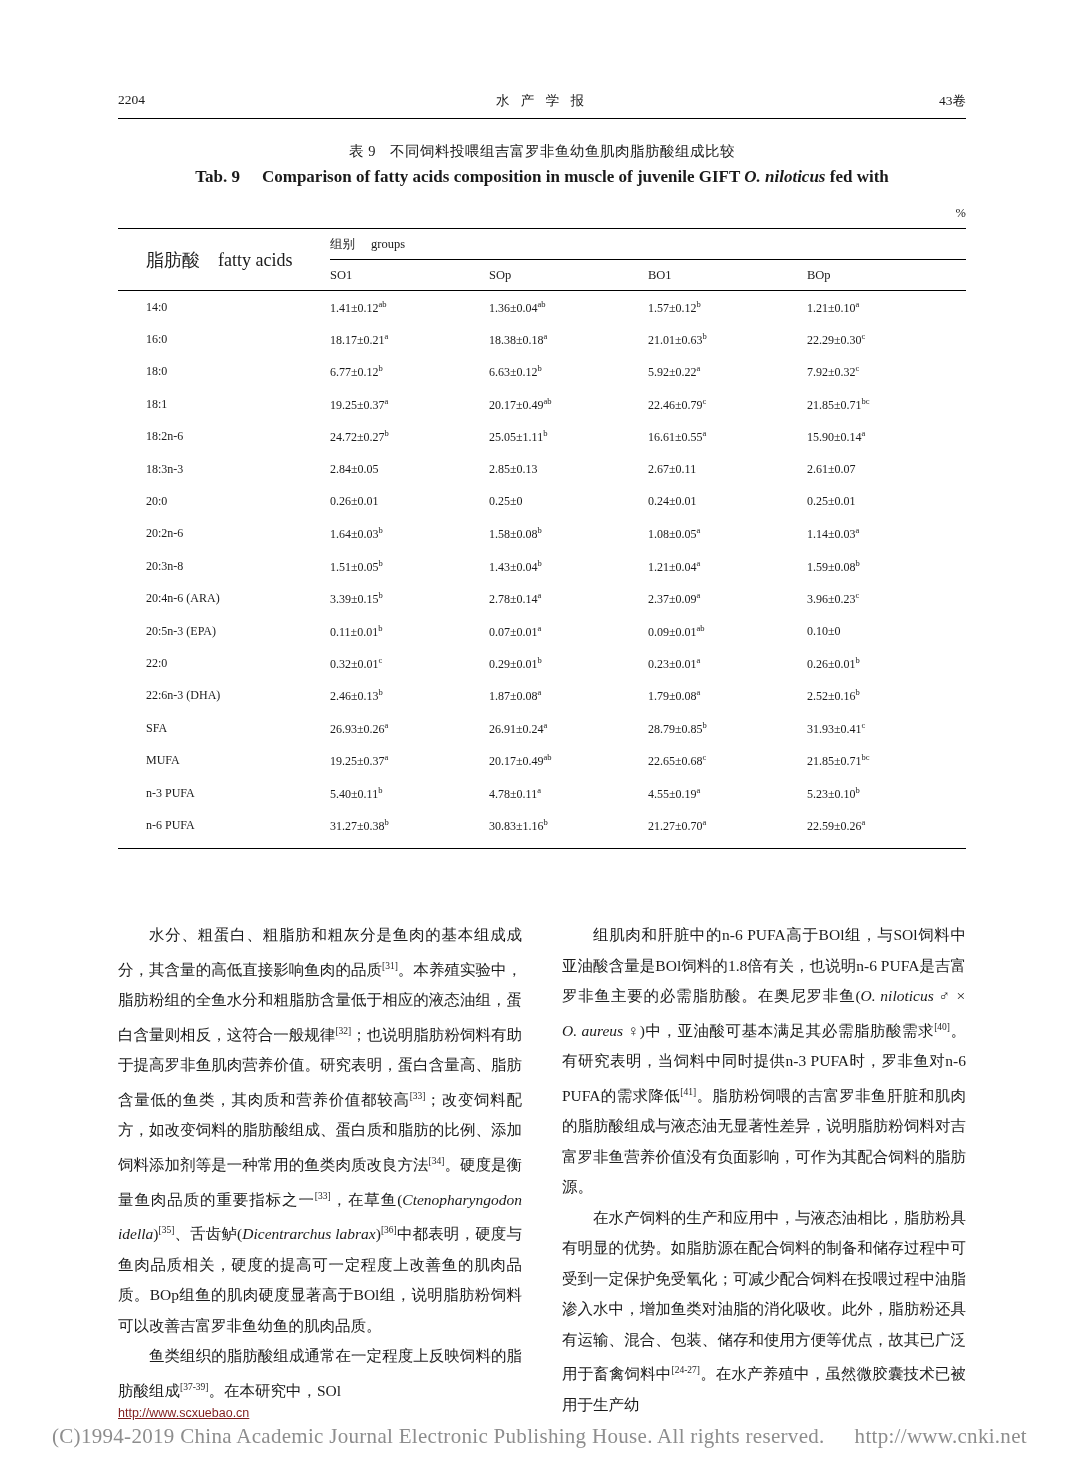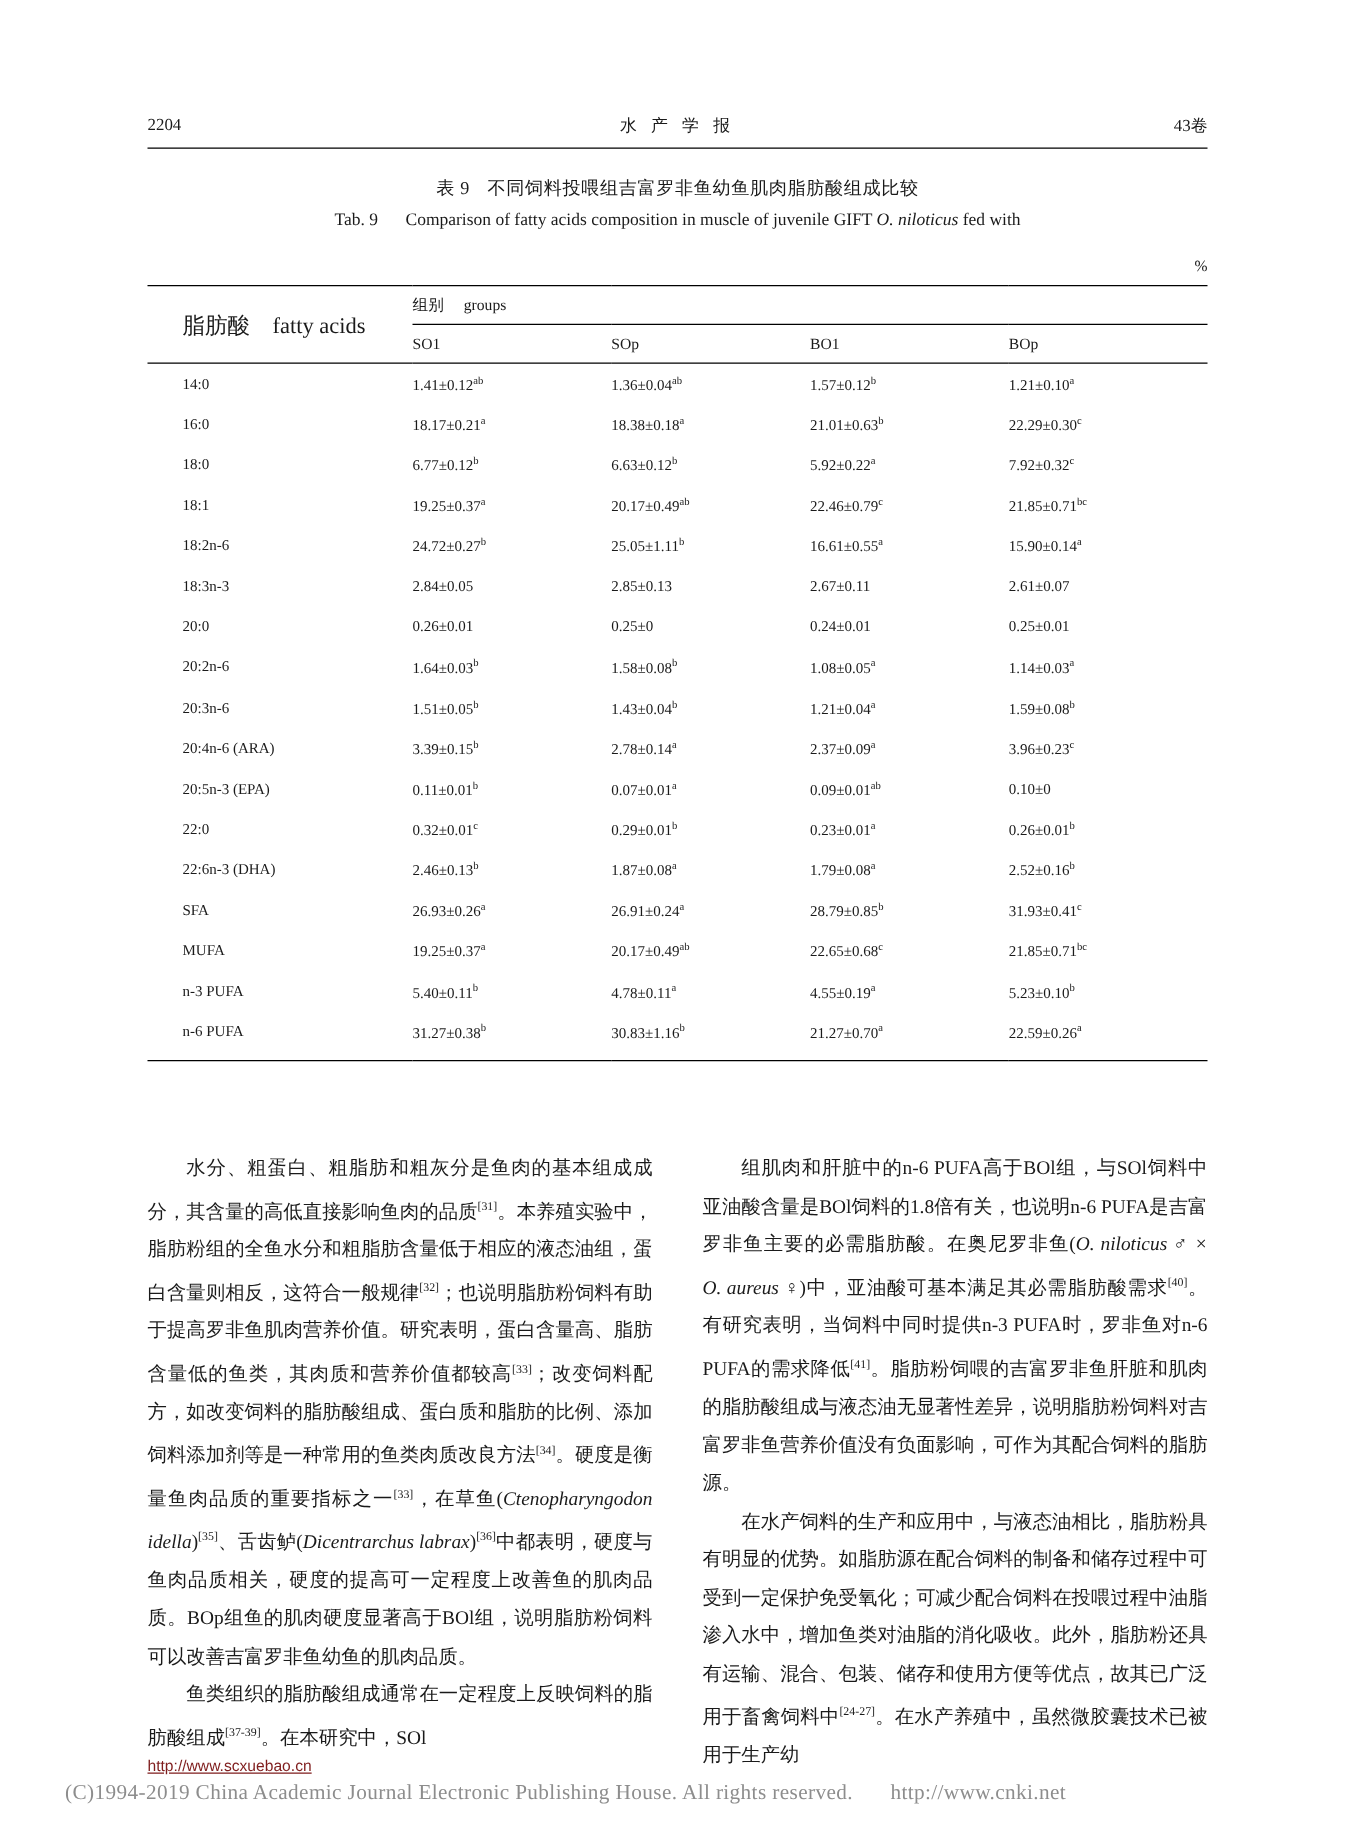--- a/index.html
+++ b/index.html
@@ -32,21 +32,21 @@
   
   .caption{
     position:absolute;
     left:118px;top:138px;width:848px;
     text-align:center;
     font-size:14.5px;
     line-height:26px;
   }
   .caption .cn{letter-spacing:0.5px;}
   .caption .cn .lbl{margin-right:14px;}
-  .caption .en{font-weight:normal;font-size:14px;}
+  .caption .en{font-weight:bold;font-size:17px;}
   .caption .en i{font-style:italic;}
   .caption .en2{font-weight:bold;font-size:13.5px;}
 
   .unit{
     position:absolute;
     right:118px;top:206px;
     font-size:12.5px;
   }
 
   
@@ -123,21 +123,21 @@
     left:118px;top:1406px;
     font-size:12.5px;
     color:#7f1d1d;
     text-decoration:underline;
     font-family:"Liberation Sans", sans-serif;
   }
   .copyright{
     position:absolute;
     left:52px;top:1424px;
     width:980px;
-    font-size:17px;
+    font-size:21px;
     color:#8d8d8d;
     font-family:"Liberation Serif", serif;
     letter-spacing:0.3px;
   }
   .copyright .url{margin-left:30px;}
 </style>
 </head>
 <body>
 
 <div class="page">
@@ -234,21 +234,21 @@
           <td class="c">0.25±0.01</td>
         </tr>
         <tr>
           <td class="name">20:2n-6</td>
           <td class="c">1.64±0.03<sup>b</sup></td>
           <td class="c">1.58±0.08<sup>b</sup></td>
           <td class="c">1.08±0.05<sup>a</sup></td>
           <td class="c">1.14±0.03<sup>a</sup></td>
         </tr>
         <tr>
-          <td class="name">20:3n-6</td>
+          <td class="name">20:3n-8</td>
           <td class="c">1.51±0.05<sup>b</sup></td>
           <td class="c">1.43±0.04<sup>b</sup></td>
           <td class="c">1.21±0.04<sup>a</sup></td>
           <td class="c">1.59±0.08<sup>b</sup></td>
         </tr>
         <tr>
           <td class="name">20:4n-6 (ARA)</td>
           <td class="c">3.39±0.15<sup>b</sup></td>
           <td class="c">2.78±0.14<sup>a</sup></td>
           <td class="c">2.37±0.09<sup>a</sup></td>

